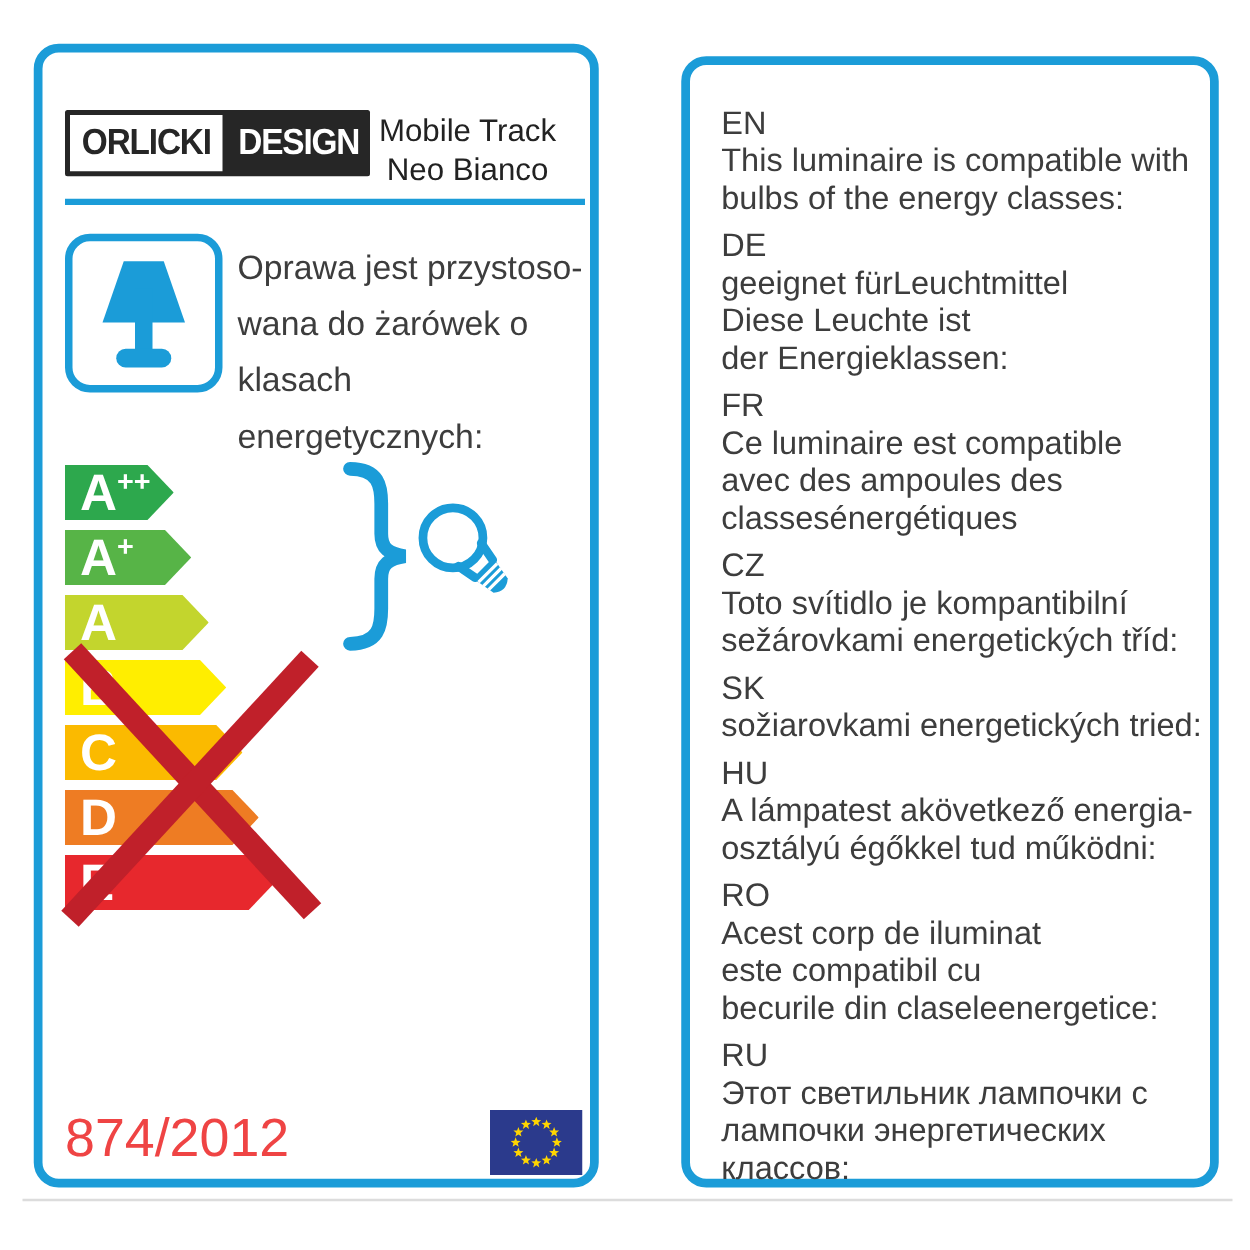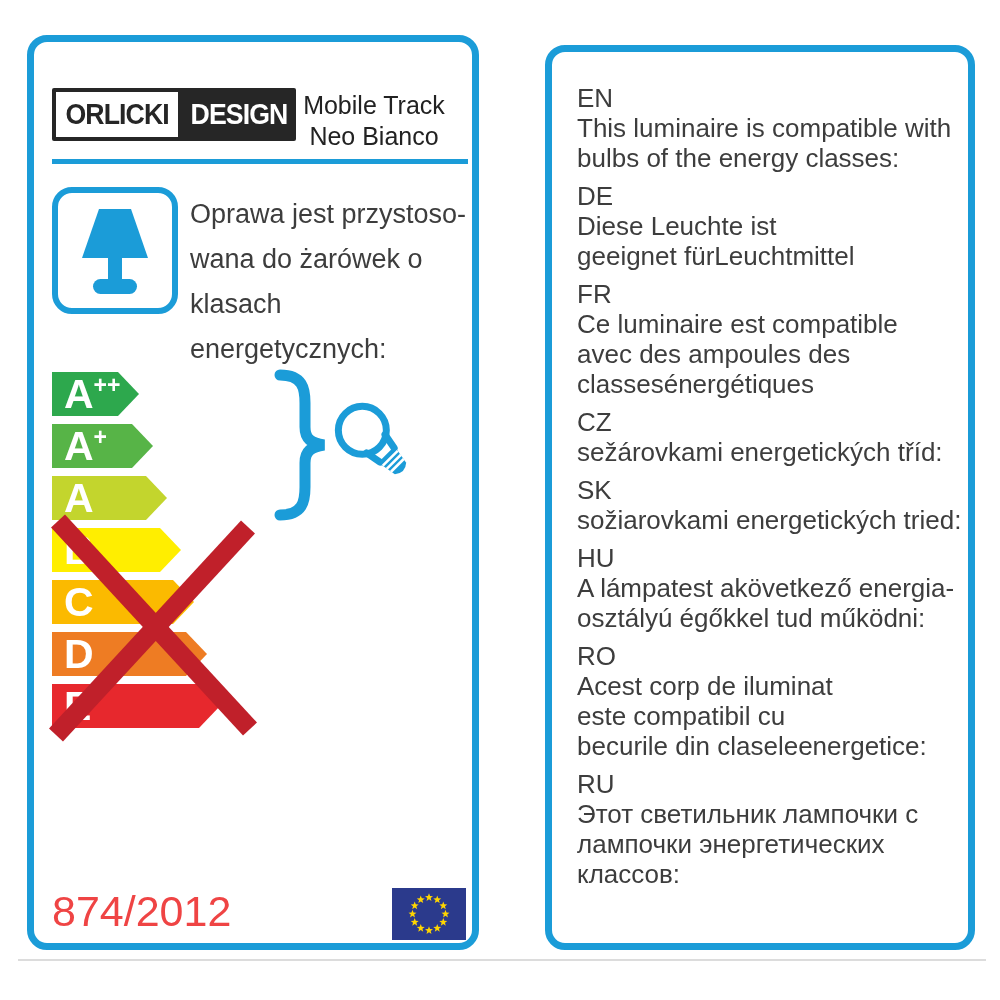--- a/index.html
+++ b/index.html
@@ -193,31 +193,33 @@
 
 <div class="card right">
   <div class="lang-wrap" id="languages">
       <div class="lang-block">
         <div class="lang-code">EN</div>
         <div class="lang-line">This luminaire is compatible with</div>
         <div class="lang-line">bulbs of the energy classes:</div>
       </div>
       <div class="lang-block">
         <div class="lang-code">DE</div>
+        <div class="lang-line">geeignet fürLeuchtmittel</div>
         <div class="lang-line">Diese Leuchte ist</div>
-        <div class="lang-line">geeignet fürLeuchtmittel</div>
+        <div class="lang-line">der Energieklassen:</div>
       </div>
       <div class="lang-block">
         <div class="lang-code">FR</div>
         <div class="lang-line">Ce luminaire est compatible</div>
         <div class="lang-line">avec des ampoules des</div>
         <div class="lang-line">classesénergétiques</div>
       </div>
       <div class="lang-block">
         <div class="lang-code">CZ</div>
+        <div class="lang-line">Toto svítidlo je kompantibilní</div>
         <div class="lang-line">sežárovkami energetických tříd:</div>
       </div>
       <div class="lang-block">
         <div class="lang-code">SK</div>
         <div class="lang-line">sožiarovkami energetických tried:</div>
       </div>
       <div class="lang-block">
         <div class="lang-code">HU</div>
         <div class="lang-line">A lámpatest akövetkező energia-</div>
         <div class="lang-line">osztályú égőkkel tud működni:</div>

